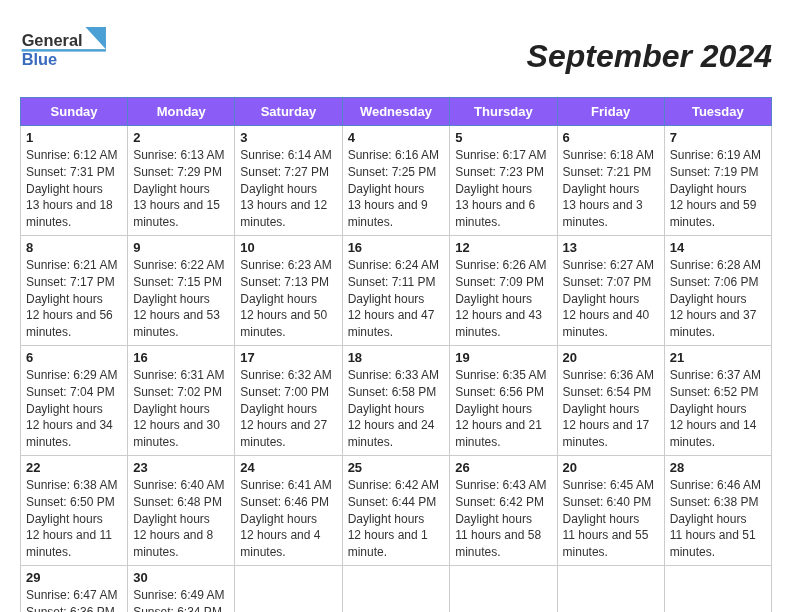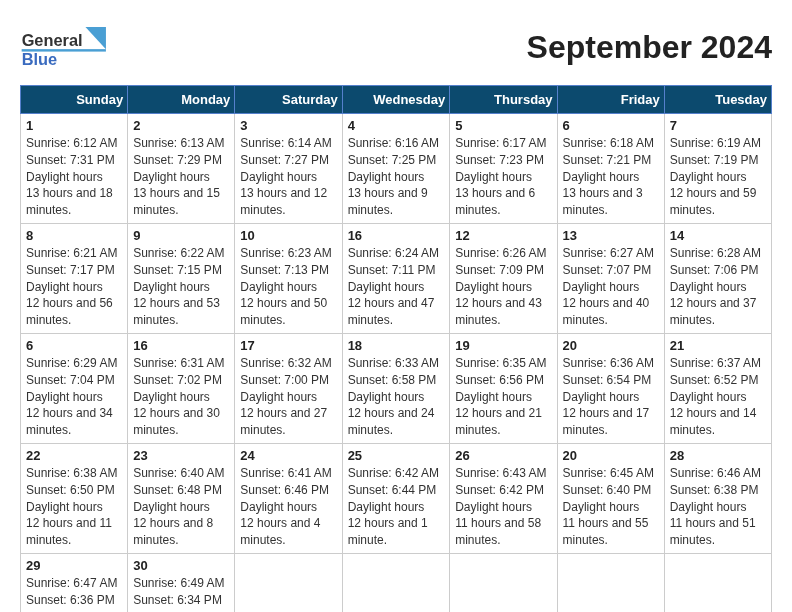--- a/index.html
+++ b/index.html
@@ -6,51 +6,52 @@
     body {
       font-family: Arial, sans-serif;
       background: #fff;
       width: 792px;
       min-height: 612px;
       padding: 20px;
     }
     .header {
       display: flex;
       justify-content: space-between;
-      align-items: center;
-      margin-bottom: 10px;
+      align-items: flex-end;
+      margin-bottom: 22px;
     }
     .logo {
       display: flex;
       flex-direction: column;
       align-items: flex-start;
     }
     .title-block {
       text-align: right;
     }
     .title-block h1 {
       font-size: 32px;
       font-weight: bold;
       color: #222;
+      font-style: italic;
     }
     .title-block h2 {
       font-size: 16px;
       font-weight: normal;
       color: #555;
     }
     .calendar {
       width: 100%;
       border-collapse: collapse;
       font-size: 11px;
     }
     .calendar th {
-      background: #0c4a6e;
+      background: #8b5cf6;
       color: #fff;
       padding: 6px 4px;
-      text-align: right;
+      text-align: center;
       font-size: 13px;
       font-weight: bold;
       border: 1px solid #5580cc;
     }
     .calendar td {
       border: 1px solid #ccc;
       vertical-align: top;
       padding: 4px 5px;
       width: 108px;
       min-height: 80px;

